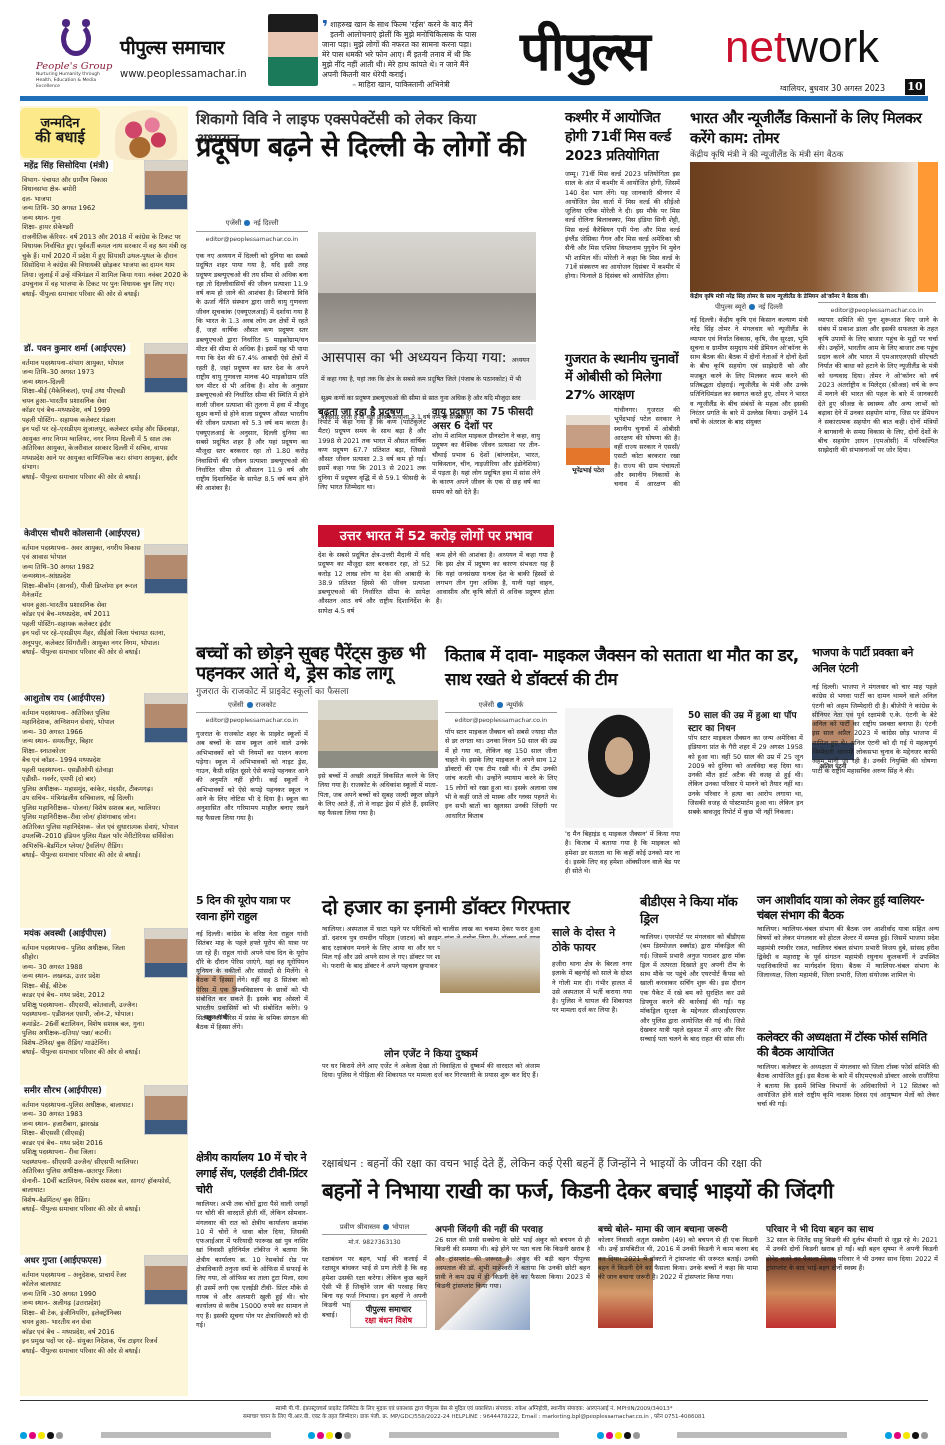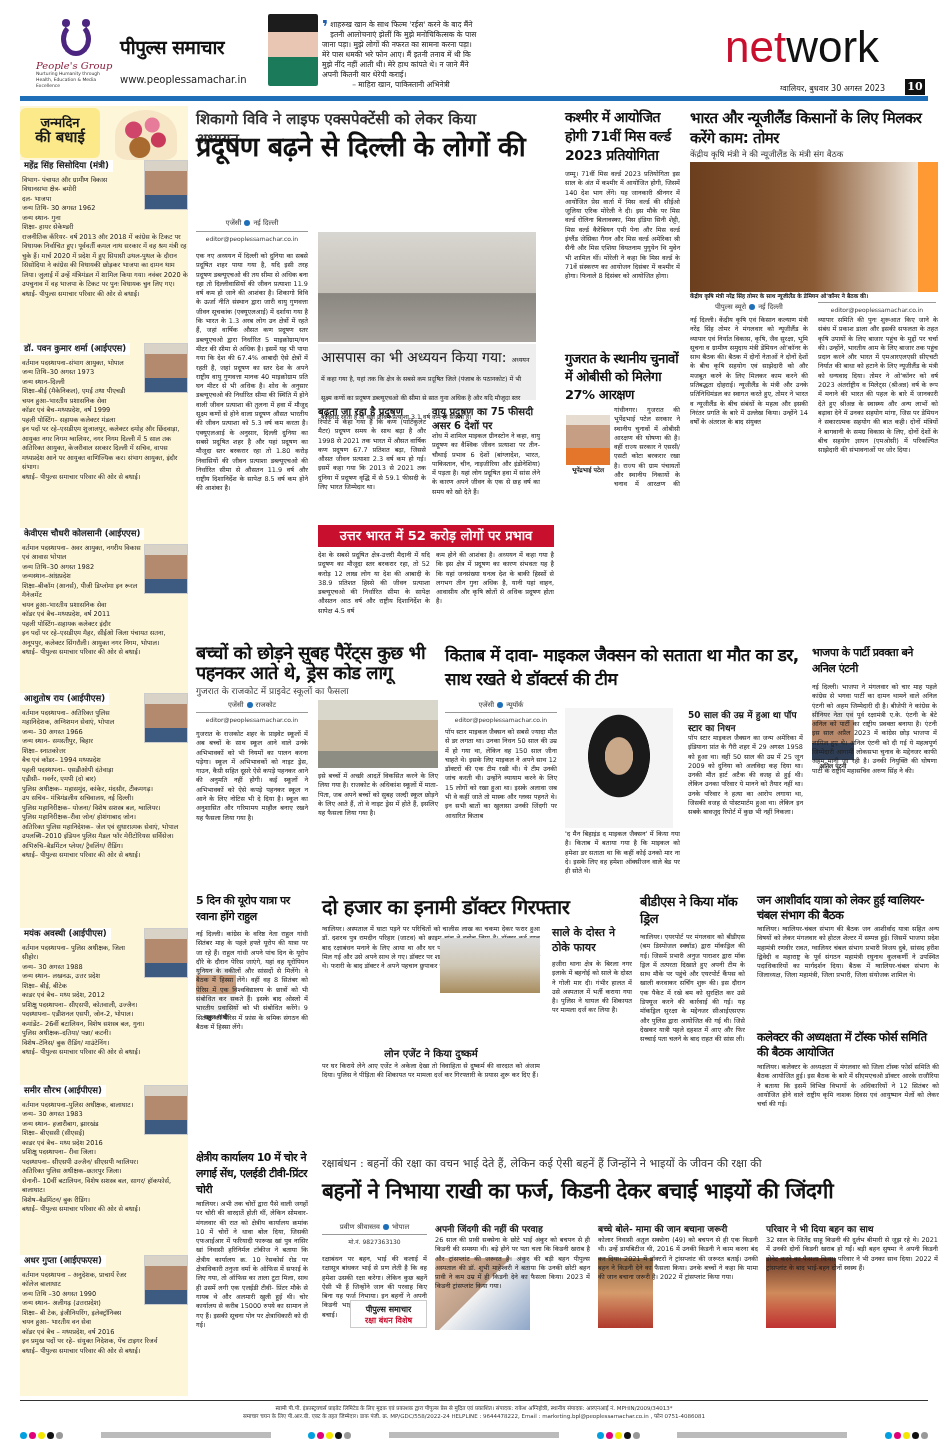--- a/index.html
+++ b/index.html
@@ -7,21 +7,21 @@
 .abs{position:absolute}
 .masthead{top:0;left:0;width:945px;height:98px}
 .pg-logo{left:36px;top:22px;width:80px;text-align:left}
 .pg-logo .ring{width:30px;height:34px;margin:0 auto;border:5px solid #4b2580;border-top-color:transparent;border-radius:50%;position:relative}
 .pg-logo .ring:before,.pg-logo .ring:after{content:"";position:absolute;top:-8px;width:8px;height:8px;border-radius:50%;background:#4b2580}
 .pg-logo .ring:before{left:-4px}.pg-logo .ring:after{right:-4px}
 .pg-logo .name{font-family:"DejaVu Serif",serif;font-style:italic;color:#8a1b3a;font-size:10px;margin-top:4px}
 .pg-logo .tag{font-size:4.5px;line-height:6px;color:#333}
 .ps-logo{left:120px;top:34px;width:140px}
 .ps-logo .t{font-size:19px;font-weight:bold;letter-spacing:-.5px;color:#111}
-.ps-logo .u{font-size:10px;color:#222;margin-top:14px}
+.ps-logo .u{font-size:10px;color:#222;margin-top:8px}
 .quote-img{left:268px;top:14px;width:50px;height:72px;background:linear-gradient(180deg,#1c1c1c 0 25%,#e9c6b4 25% 60%,#1b7a5a 60%);border-radius:2px}
 .quote{left:322px;top:20px;width:158px;font-size:7.5px;line-height:10px;color:#222}
 .quote .mark{color:#1e5fb0;font-size:18px;font-weight:bold;float:left;line-height:14px;margin-right:2px}
 .brand{left:520px;top:12px;font-size:54px;font-weight:bold;letter-spacing:-2px;color:#111;font-family:"DejaVu Serif",serif}
 .brand-net{left:725px;top:22px;font-size:44px;font-family:"Liberation Sans",sans-serif}
 .brand-net .r{color:#c8102e}.brand-net .b{color:#111}
 .dateline{left:780px;top:82px;font-size:8px;color:#222}
 .pageno{left:905px;top:79px;width:20px;height:16px;background:#111;color:#fff;font-size:11px;font-weight:bold;text-align:center;line-height:16px;font-family:"DejaVu Serif",serif}
 .bluebar{left:20px;top:96px;width:908px;height:5px;background:#1f6fb8}
 
@@ -59,20 +59,21 @@
   <div class="abs ps-logo">
     <div class="t">पीपुल्स समाचार</div>
     <div class="u">www.peoplessamachar.in</div>
   </div>
   <div class="abs quote-img"></div>
   <div class="abs quote">
     <span class="mark">❜</span>
     <span>शाहरुख खान के साथ फिल्म 'रईस' करने के बाद मैंने इतनी आलोचनाएं झेलीं कि मुझे मनोचिकित्सक के पास जाना पड़ा। मुझे लोगों की नफरत का सामना करना पड़ा। मेरे पास धमकी भरे फोन आए। मैं इतनी तनाव में थी कि मुझे नींद नहीं आती थी। मेरे हाथ कांपते थे। न जाने मैंने अपनी कितनी बार थेरेपी कराई।</span>
     <div style="text-align:center">– माहिरा खान, पाकिस्तानी अभिनेत्री</div>
   </div>
+  <div class="abs brand">पीपुल्स</div>
   <div class="abs brand-net"><span class="r">net</span><span class="b">work</span></div>
   <div class="abs dateline">ग्वालियर, बुधवार 30 अगस्त 2023</div>
   <div class="abs pageno">10</div>
   <div class="abs bluebar"></div>
 </div>
 
 <div class="abs leftcol"></div>
 <div class="abs bday-head">
   <div>जन्मदिन</div>
   <div style="font-size:15px">की बधाई</div>

